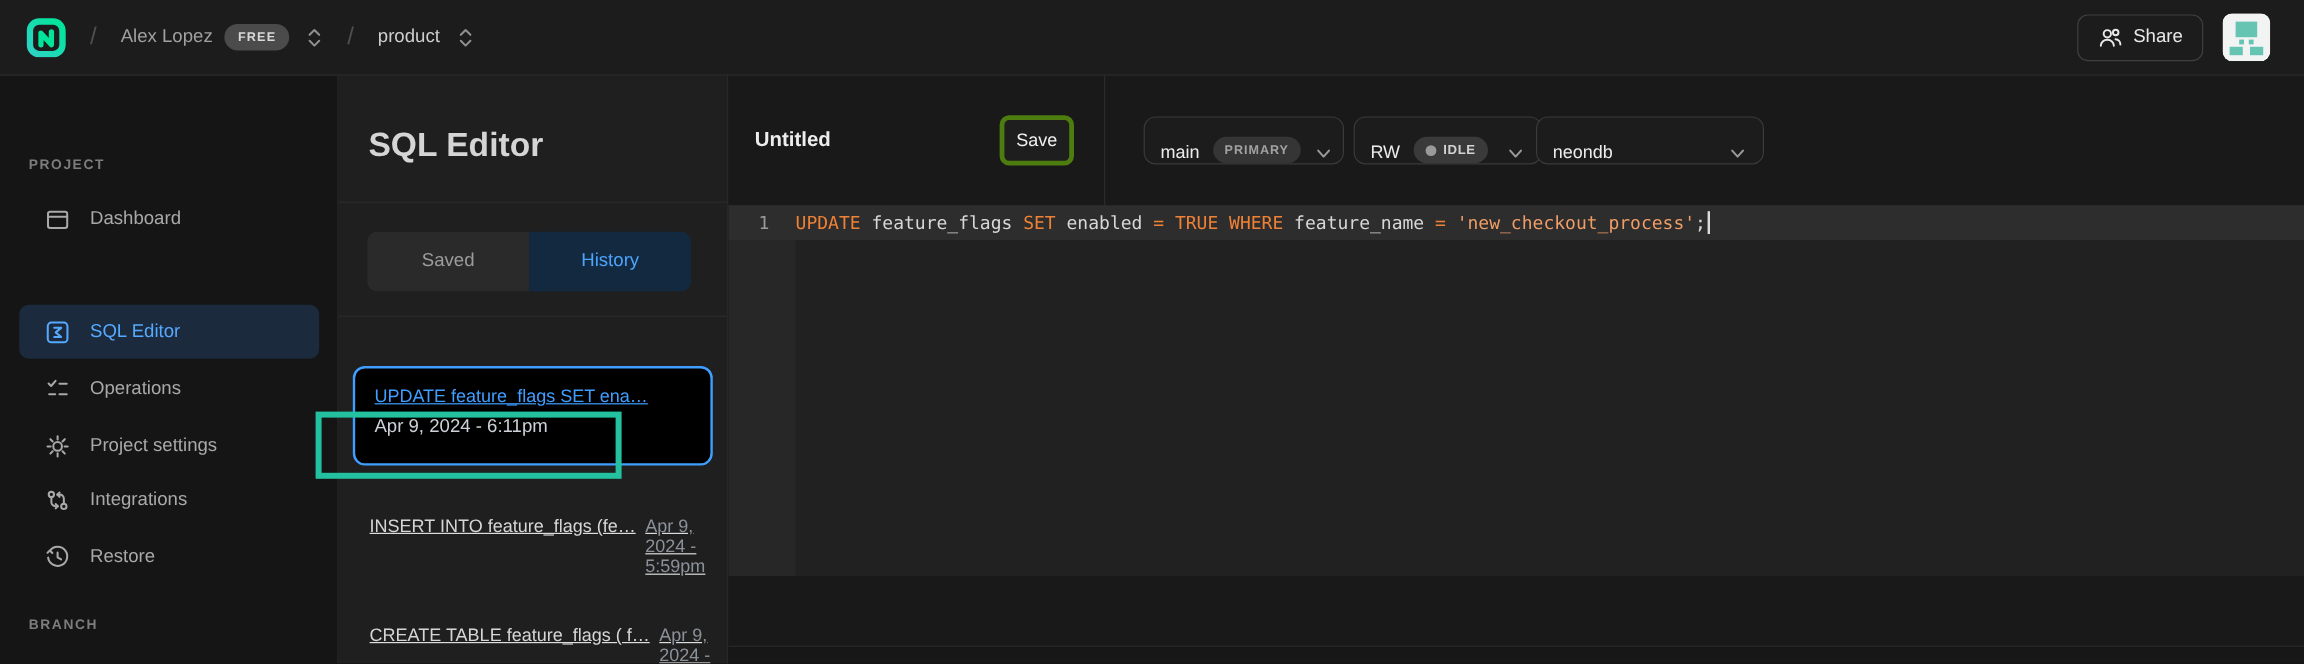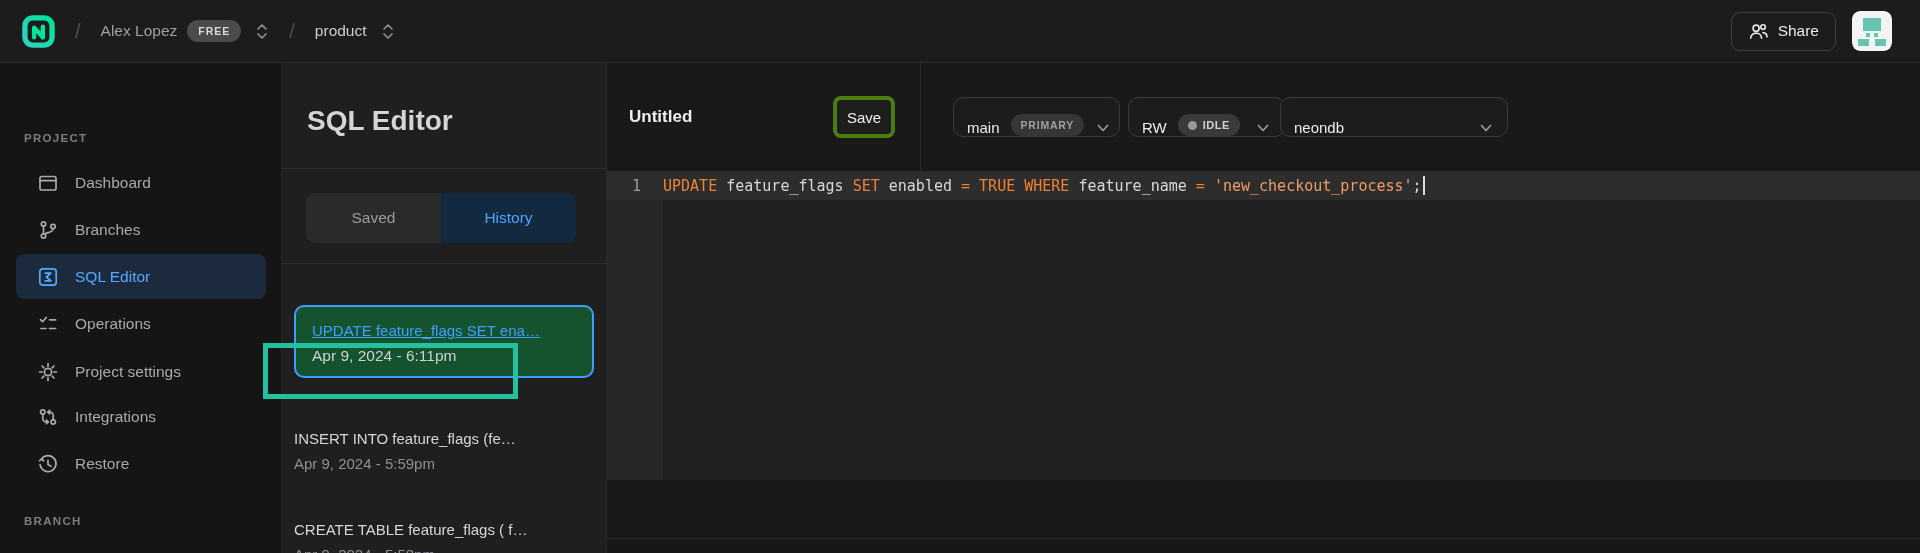--- a/index.html
+++ b/index.html
@@ -42,27 +42,27 @@
   .history-panel { position:absolute; left:281px; top:63px; width:326px; height:490px;
     background:#1f1f1f; border-right:1px solid #2b2b2b; border-left:1px solid #242424; overflow:hidden; }
   .panel-title { position:absolute; top:42px; left:25px; font-size:28px; font-weight:bold; color:#d5d5d5; }
   .panel-div1 { position:absolute; top:105px; left:0; width:100%; height:1px; background:#2b2b2b; }
   .tabs { position:absolute; top:130px; left:24px; width:270px; height:50px; border-radius:9px;
     overflow:hidden; display:flex; }
   .tab { flex:1; display:flex; align-items:center; justify-content:center; font-size:15.5px; cursor:pointer; }
   .tab-saved { background:#2a2a2a; color:#9c9c9c; }
   .tab-history { background:#13293f; color:#4ba4ff; }
   .panel-div2 { position:absolute; top:200px; left:0; width:100%; height:1px; background:#2b2b2b; }
-  .history-card { position:absolute; left:12px; top:242px; width:300px; height:73px;
-    border:2px solid #3f9eff; border-radius:10px; background:#14532d; padding:15px 16px 0;
+  .history-card { position:absolute; left:12px; top:242px; width:300px; height:83px;
+    border:2px solid #3f9eff; border-radius:10px; background:#000000; padding:15px 16px 0;
     display:flex; flex-direction:column; gap:8px; cursor:pointer; }
   .history-card .hq { color:#3f9eff; font-size:15px; text-decoration:underline;
     white-space:nowrap; overflow:hidden; }
   .history-card .hd { color:#ccd1d7; font-size:15.5px; }
-  .history-item { position:absolute; left:12px; display:flex; flex-direction:column; gap:8px; cursor:pointer; }
+  .history-item { position:absolute; left:26px; display:flex; flex-direction:row; gap:8px; cursor:pointer;text-decoration:underline; }
   .hi-1 { top:367px; } .hi-2 { top:458px; }
   .history-item .hq { color:#d6d6d6; font-size:15px; white-space:nowrap; }
   .history-item .hd { color:#8b9199; font-size:15px; }
 
   
   .annotation-box { position:absolute; left:263px; top:343px; width:255px; height:56px;
     border:5px solid #23c1a0; z-index:40; pointer-events:none; }
 
   
   .editor { position:absolute; left:607px; top:63px; width:1313px; height:490px; background:#191919; }
@@ -70,21 +70,21 @@
   .editor-title { position:absolute; left:22px; top:0; height:108px; display:flex;
     align-items:center; font-size:17px; font-weight:bold; color:#ededed; }
   .save-btn { position:absolute; left:226px; top:33px; width:62px; height:42px;
     border:4px solid #4d7c0f; border-radius:8px; background:#1e1e1e; color:#f0f0f0;
     font-size:15px; cursor:pointer; }
   .header-vdiv { position:absolute; left:313px; top:0; width:1px; height:108px; background:#2b2b2b; }
   .dropdown { position:absolute; top:34px; height:40px; border:1px solid #3a3a3a; border-radius:10px;
     background:#1c1c1c; display:flex; align-items:flex-end; padding:0 13px; gap:11px;
     font-size:15px; color:#ececec; cursor:pointer; }
   .dd-branch { left:346px; width:167px; } .dd-compute { left:521px; width:157px; }
-  .dd-database { left:673px; width:228px; }
+  .dd-database { left:673px; width:190px; }
   .mini-pill { background:#353535; color:#a2a2a2; font-size:10.5px; font-weight:bold;
     letter-spacing:0.8px; padding:5px 10px; border-radius:11px; }
   .idle-pill { display:flex; align-items:center; gap:6px; background:#3a3a3a; color:#d2d2d2;
     font-size:11px; font-weight:bold; letter-spacing:0.5px; padding:5px 10px; border-radius:11px; }
   .idle-dot { width:9px; height:9px; border-radius:50%; background:#9a9a9a; }
   .dd-chevron { margin-left:auto; color:#9a9a9a; }
 
   .code-line { position:absolute; top:108px; left:0; right:0; height:29px; background:#2d2d2d;
     display:flex; align-items:center; font-family:"DejaVu Sans Mono","Liberation Mono",monospace;
     font-size:15px; cursor:text; }
@@ -179,32 +179,20 @@
   <div class="nav-item ni-0">
     <span class="nav-ic">
       <svg viewBox="0 0 22 22" class="stroke-ic">
           <rect x="3" y="4.5" width="16" height="13.5" rx="1.8"></rect>
           <path d="M3 8.7h16"></path>
         </svg>
     </span>
     <span>Dashboard</span>
   </div>
 
-  <div class="nav-item ni-1">
-    <span class="nav-ic">
-      <svg viewBox="0 0 22 22" class="stroke-ic">
-        <circle cx="6.5" cy="5" r="2.2"></circle>
-          <circle cx="6.5" cy="17" r="2.2"></circle>
-          <circle cx="16" cy="7.5" r="2.2"></circle>
-        <path d="M6.5 7.2v7.6"></path>
-          <path d="M16 9.7c0 3.6-4.5 3.4-7.5 4.9"></path>
-      </svg>
-    </span>
-    <span>Branches</span>
-  </div>
 
   <div class="nav-item ni-2 active">
     <span class="nav-ic">
       <svg viewBox="0 0 22 22" class="stroke-ic">
           <rect x="2.8" y="2.8" width="16.4" height="16.4" rx="3"></rect>
           <path d="M8.2 7.2h5.8l-4.6 3.8 4.6 3.8H8.2"></path>
         </svg>
     </span>
     <span>SQL Editor</span>
   </div>

